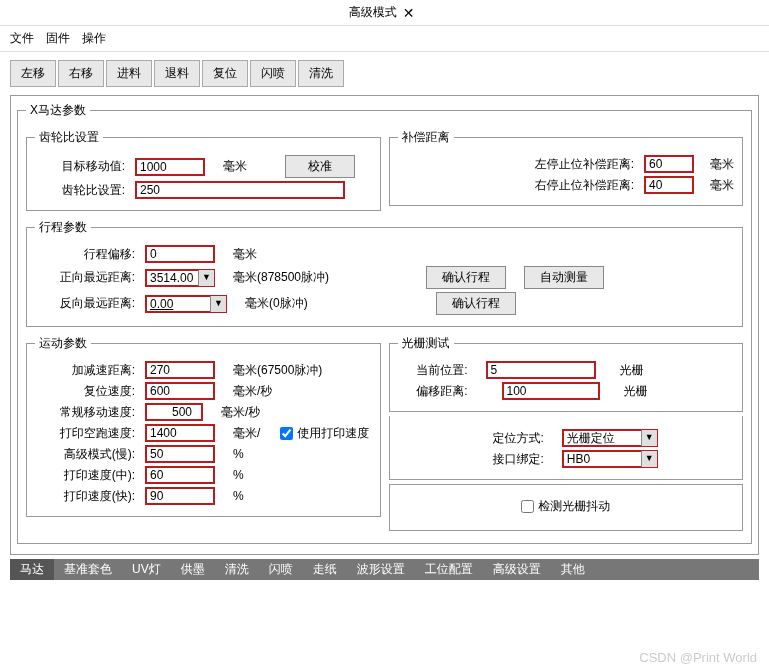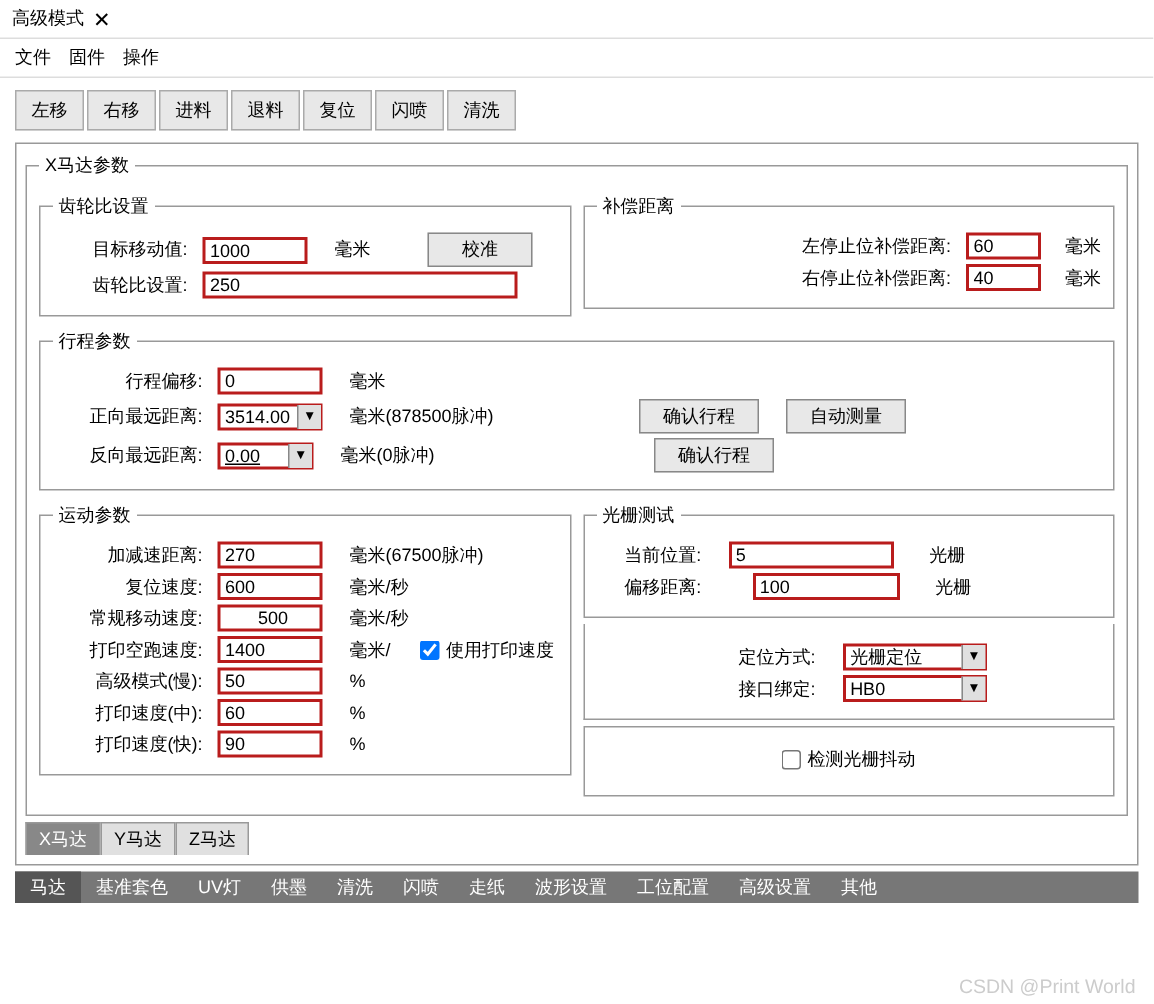--- a/index.html
+++ b/index.html
@@ -1,17 +1,17 @@
 <!DOCTYPE html>
 <html><head>
 <meta charset="utf-8">
 <style>
 * { box-sizing: border-box; margin: 0; padding: 0; }
 body { font-family: "Microsoft YaHei", SimSun, sans-serif; font-size: 12px; background: #fff; width: 769px; height: 669px; overflow: hidden; position: relative; }
-.titlebar { display: flex; justify-content: flex-start; align-items: center; padding: 4px 8px; border-bottom: 1px solid #ddd; }
+.titlebar { display: flex; justify-content: center; align-items: center; padding: 4px 8px; border-bottom: 1px solid #ddd; }
 .titlebar .title { font-size: 12px; }
 .titlebar .close { font-size: 14px; cursor: pointer; padding: 0 6px; }
 .menubar { display: flex; gap: 12px; padding: 4px 10px; border-bottom: 1px solid #ddd; }
 .menubar span { cursor: default; }
 .toolbar { display: flex; gap: 2px; padding: 8px 10px; }
 .toolbar button { padding: 4px 10px; background: #e8e8e8; border: 1px solid #aaa; font-size: 12px; cursor: pointer; min-width: 44px; }
 .content { margin: 0 10px 4px 10px; border: 1px solid #999; padding: 2px 6px 6px 6px; }
 fieldset { border: 1px solid #999; margin: 4px 0; padding: 6px 8px 8px 8px; position: relative; }
 fieldset > legend { padding: 0 4px; font-size: 12px; }
 .row { display: flex; align-items: center; margin: 3px 0; gap: 10px; }
@@ -103,21 +103,21 @@
       <div class="row">
         <span class="lbl" style="width:100px">正向最远距离:</span>
         <span class="combo"><input type="text" style="width: 70px;" value="3514.00"><span class="arrow">▼</span></span>
         <span style="margin-left:8px">毫米(878500脉冲)</span>
         <button class="btn" style="margin-left:auto;width:80px">确认行程</button>
         <button class="btn" style="margin-left:8px;width:80px">自动测量</button>
         <span style="width:120px"></span>
       </div>
       <div class="row">
         <span class="lbl" style="width:100px">反向最远距离:</span>
-        <span class="combo"><input type="text" style="width: 64px; text-decoration: underline;" value="0.00"><span class="arrow">▼</span></span>
+        <span class="combo"><input type="text" style="width: 82px; text-decoration: underline;" value="0.00"><span class="arrow">▼</span></span>
         <span style="margin-left:8px">毫米(0脉冲)</span>
         <button class="btn" style="margin-left:auto;width:80px">确认行程</button>
         <span style="width:208px"></span>
       </div>
     </fieldset>
 
     <div class="cols">
       <div>
         <fieldset>
           <legend>运动参数</legend>
@@ -126,21 +126,21 @@
               <input type="text" style="width: 70px;" value="270">
               <span style="margin-left:8px">毫米(67500脉冲)</span>
             </div>
           <div class="row">
               <span class="lbl" style="width:100px">复位速度:</span>
               <input type="text" style="width: 70px;" value="600">
               <span style="margin-left:8px">毫米/秒</span>
             </div>
           <div class="row">
               <span class="lbl" style="width:100px">常规移动速度:</span>
-              <input type="text" style="width: 70px; padding-left: 25px;" value="500">
+              <input type="text" style="width: 58px; padding-left: 25px;" value="500">
               <span style="margin-left:8px">毫米/秒</span>
             </div>
           <div class="row">
               <span class="lbl" style="width:100px">打印空跑速度:</span>
               <input type="text" style="width: 70px;" value="1400">
               <span style="margin-left:8px">毫米/</span>
             <span class="chk" style="margin-left:10px">
                 <input type="checkbox" checked="" style="">
                 <span>使用打印速度</span>
               </span>
@@ -189,25 +189,20 @@
         <fieldset>
           <div class="row chk" style="justify-content:center;padding:4px 0">
             <input type="checkbox" style="">
             <span>检测光栅抖动</span>
           </div>
         </fieldset>
       </div>
     </div>
   </fieldset>
 
-  <div class="tabs-sub">
-    <span class="active">X马达</span>
-    <span>Y马达</span>
-    <span>Z马达</span>
-  </div>
 </div>
 
 <div class="tabs-main">
   <span class="active">马达</span>
   <span>基准套色</span>
   <span>UV灯</span>
   <span>供墨</span>
   <span>清洗</span>
   <span>闪喷</span>
   <span>走纸</span>

